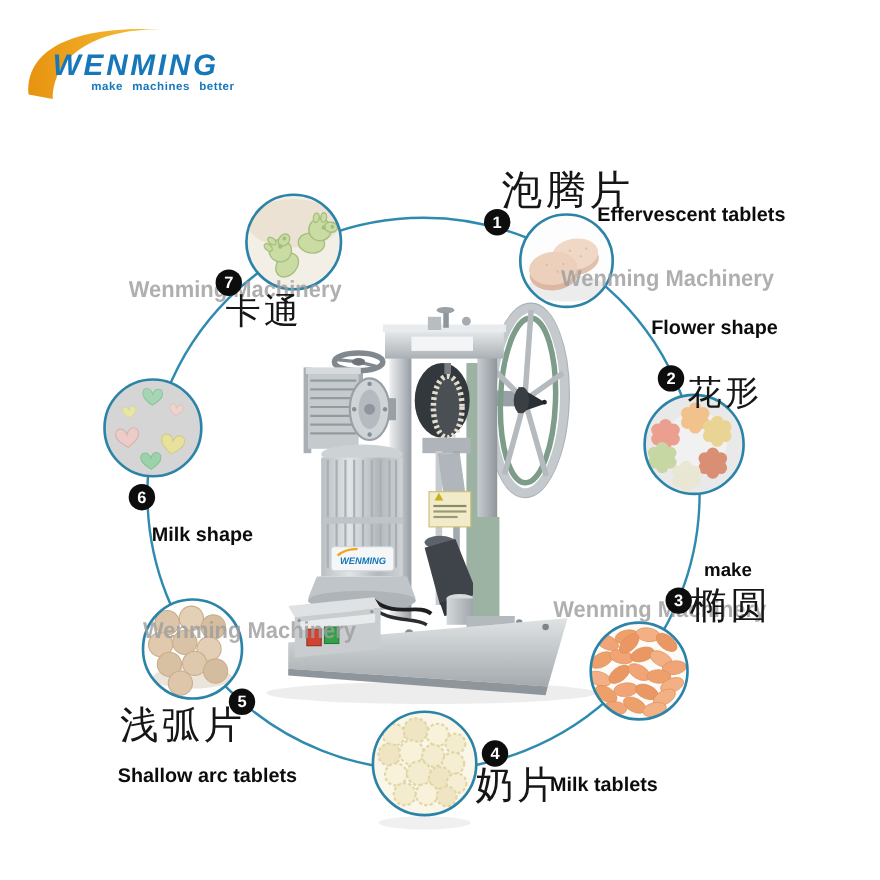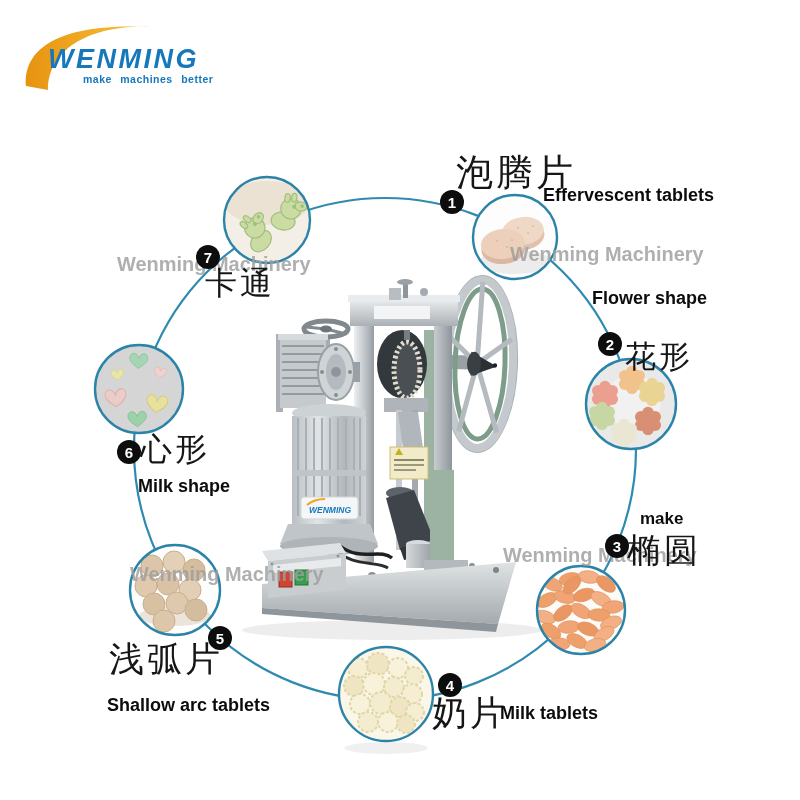--- a/index.html
+++ b/index.html
@@ -427,17 +427,16 @@
   <div class="zh zh1">泡腾片</div>
   <div class="en en1">Effervescent tablets</div>
   <div class="en en2">Flower shape</div>
   <div class="zh zh2">花形</div>
   <div class="en en3">make</div>
   <div class="zh zh3">椭圆</div>
   <div class="zh zh4">奶片</div>
   <div class="en en4">Milk tablets</div>
   <div class="zh zh5">浅弧片</div>
   <div class="en en5">Shallow arc tablets</div>
-  <div class="zh zh6">心形</div>
   <div class="en en6">Milk shape</div>
   <div class="zh zh7">卡通</div>
 
 </div>
 
 </body></html>

